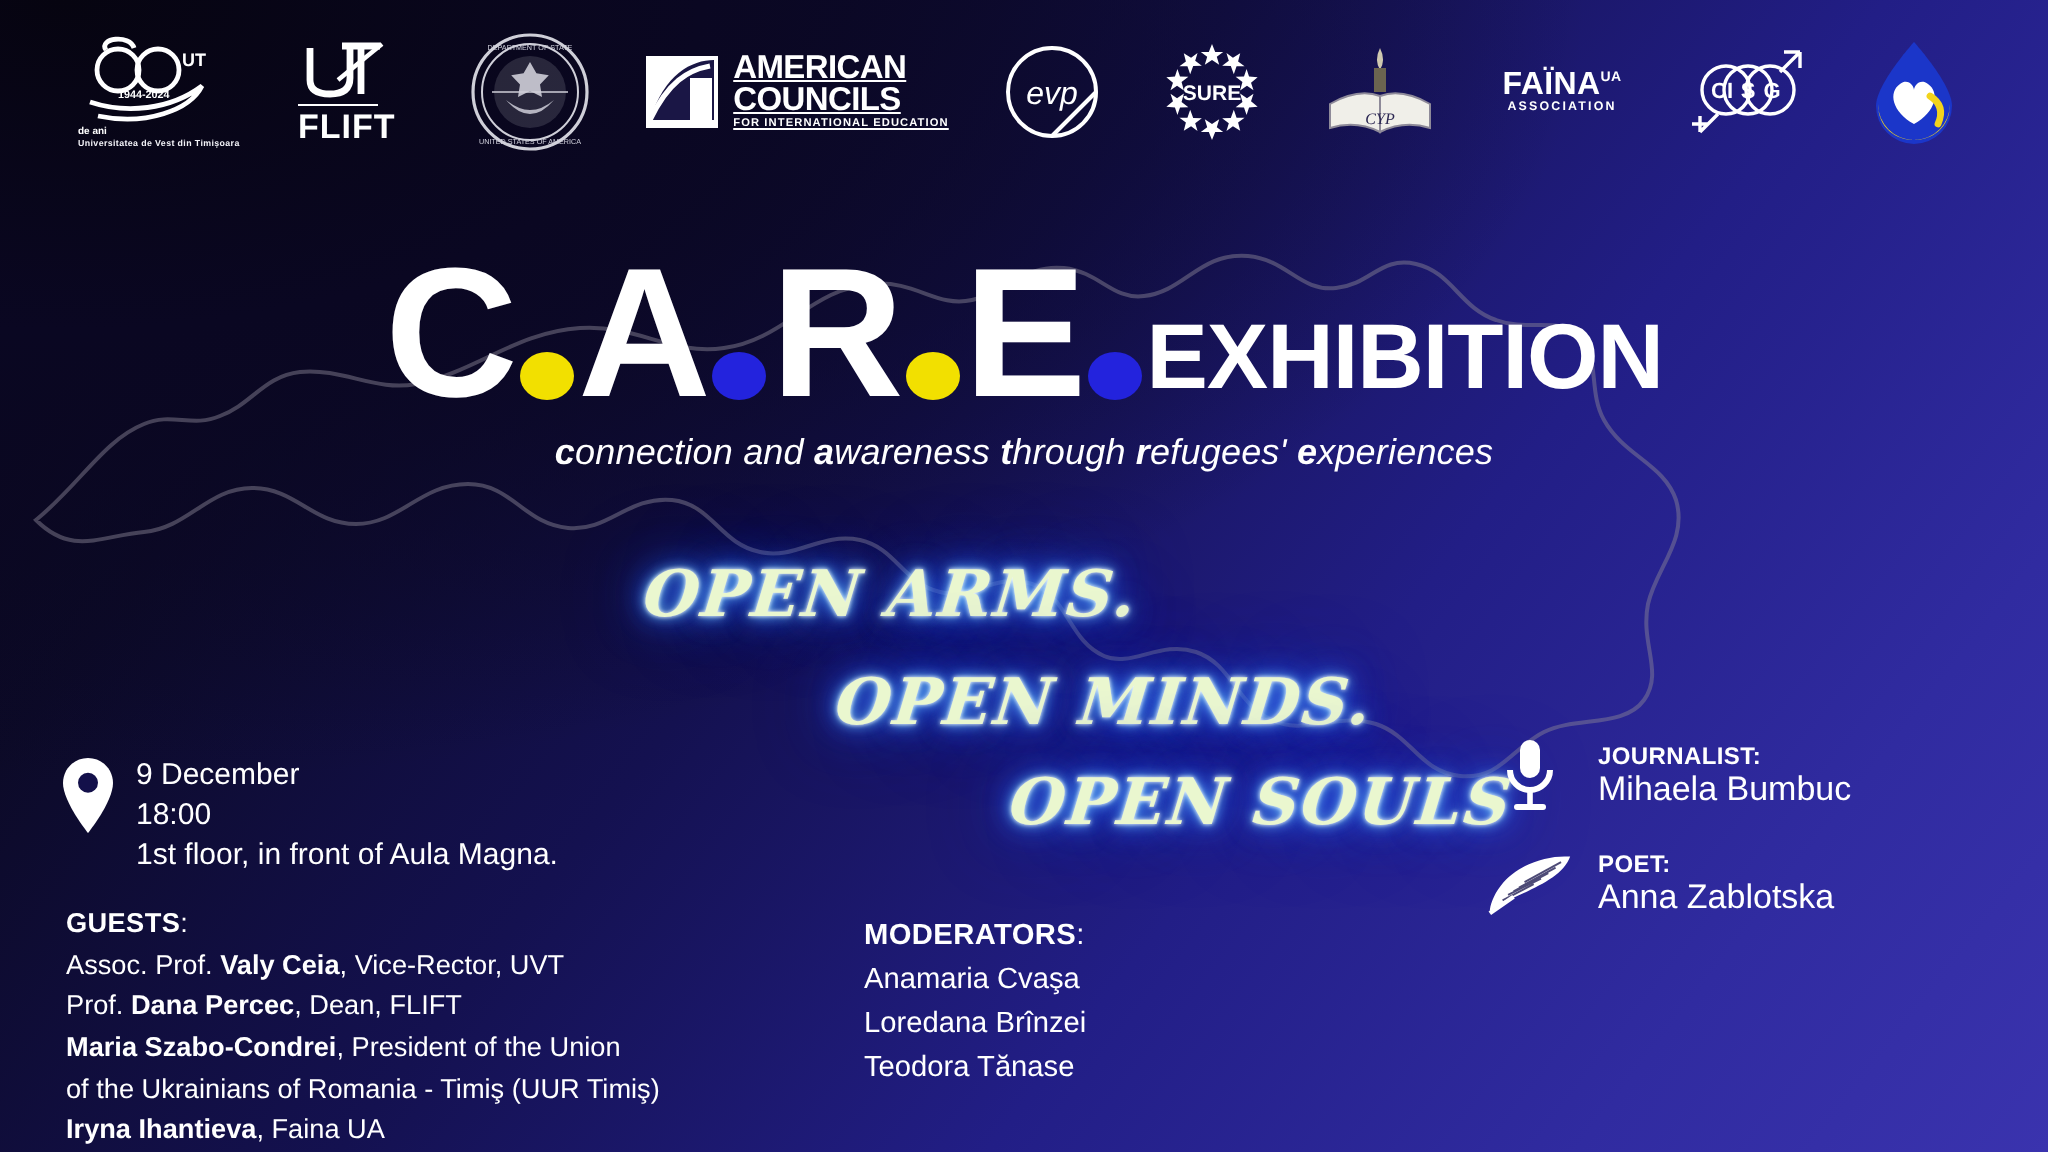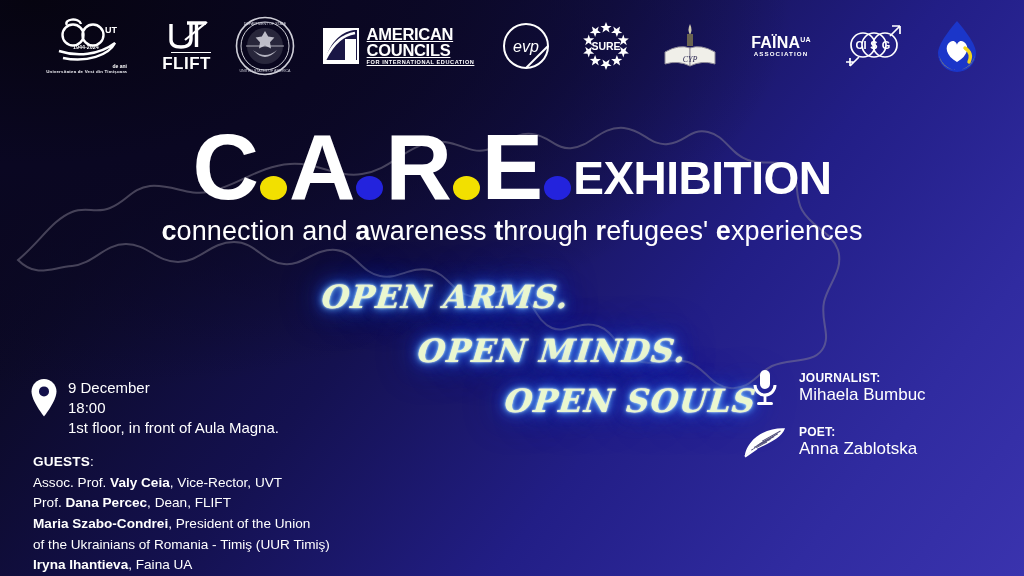--- a/index.html
+++ b/index.html
@@ -16,21 +16,21 @@
   }
   
   .mapwrap{position:absolute;left:0;top:92px;width:1024px;height:300px;opacity:.55;pointer-events:none;}
   .mapwrap svg{display:block;}
 
   
   .logos{
     position:absolute;left:0;top:0;width:1024px;height:92px;
     display:flex;align-items:center;justify-content:center;gap:22px;
   }
-  .logo{display:flex;align-items:flex-end;justify-content:center;color:#fff;}
+  .logo{display:flex;align-items:flex-start;justify-content:center;color:#fff;}
   .logo svg{display:block;}
   .logo-uvt{flex-direction:column;gap:0px;}
   .uvt-sub{font-size:4.4px;letter-spacing:.2px;text-align:center;line-height:1.25;color:#f2f2f7;font-weight:700;}
   .uvt-deani{font-size:5px;font-weight:700;color:#fff;}
   .flift-txt{font-size:17px;font-weight:900;letter-spacing:.5px;color:#fff;line-height:1;}
   .ac-title{font-size:16.5px;font-weight:900;letter-spacing:-.3px;line-height:.96;color:#fff;}
   .ac-sub{font-size:5.6px;font-weight:700;letter-spacing:.55px;color:#fff;margin-top:1px;}
   .faina-txt{font-size:16px;font-weight:900;letter-spacing:.2px;color:#fff;line-height:.95;}
   .faina-ua{font-size:7px;font-weight:800;vertical-align:super;}
   .faina-sub{font-size:6.2px;font-weight:700;letter-spacing:1.1px;color:#fff;}
@@ -50,21 +50,21 @@
     margin:0 2px 6px 2px;vertical-align:bottom;
   }
   .dot.y{background:#f2e000;}
   .dot.b{background:#2323dd;}
   .exh{
     font-size:46px;font-weight:900;color:#fff;letter-spacing:-.5px;
     margin-bottom:8px;
     text-align:right;
   }
   .subtitle{
-    margin-top:10px;font-size:27px;color:#fff;letter-spacing:.1px;font-weight:400;
+    margin-top:10px;font-size:18px;color:#fff;letter-spacing:.1px;font-weight:400;font-style:italic;
   }
   .subtitle b{font-weight:800;}
 
   
   .neon{
     position:absolute;font-family:"DejaVu Serif", serif;
     font-style:italic;font-weight:700;font-size:32px;
     color:#eaf7cf;letter-spacing:1px;transform:skewX(-6deg);
     text-shadow:
       0 0 2px #ffffff,
@@ -317,20 +317,28 @@
       <span></span><b>Maria Szabo-Condrei</b><span>, President of the Union</span>
     </div>
     <div>
       <span>of the Ukrainians of Romania - Timiş (UUR Timiş)</span>
     </div>
     <div>
       <b>Iryna Ihantieva</b><span>, Faina UA</span>
     </div>
   </div>
 
+  <div class="mods">
+    <div>
+      <span class="hd">MODERATORS</span><span>:</span>
+    </div>
+    <div>Anamaria Cvaşa</div>
+    <div>Loredana Brînzei</div>
+    <div>Teodora Tănase</div>
+  </div>
 
   <div class="people">
 
     <div class="person">
       <span class="p-ico">
         <svg width="30" height="40" viewBox="0 0 30 40">
           <rect x="10" y="2" width="10" height="19" rx="5" fill="#fff"></rect>
           <path d="M5 17 A10 10 0 0 0 25 17" stroke="#fff" stroke-width="3" fill="none"></path>
           <rect x="13.6" y="26" width="2.8" height="8" fill="#fff"></rect>
           <rect x="7" y="34" width="16" height="3" rx="1.5" fill="#fff"></rect>

